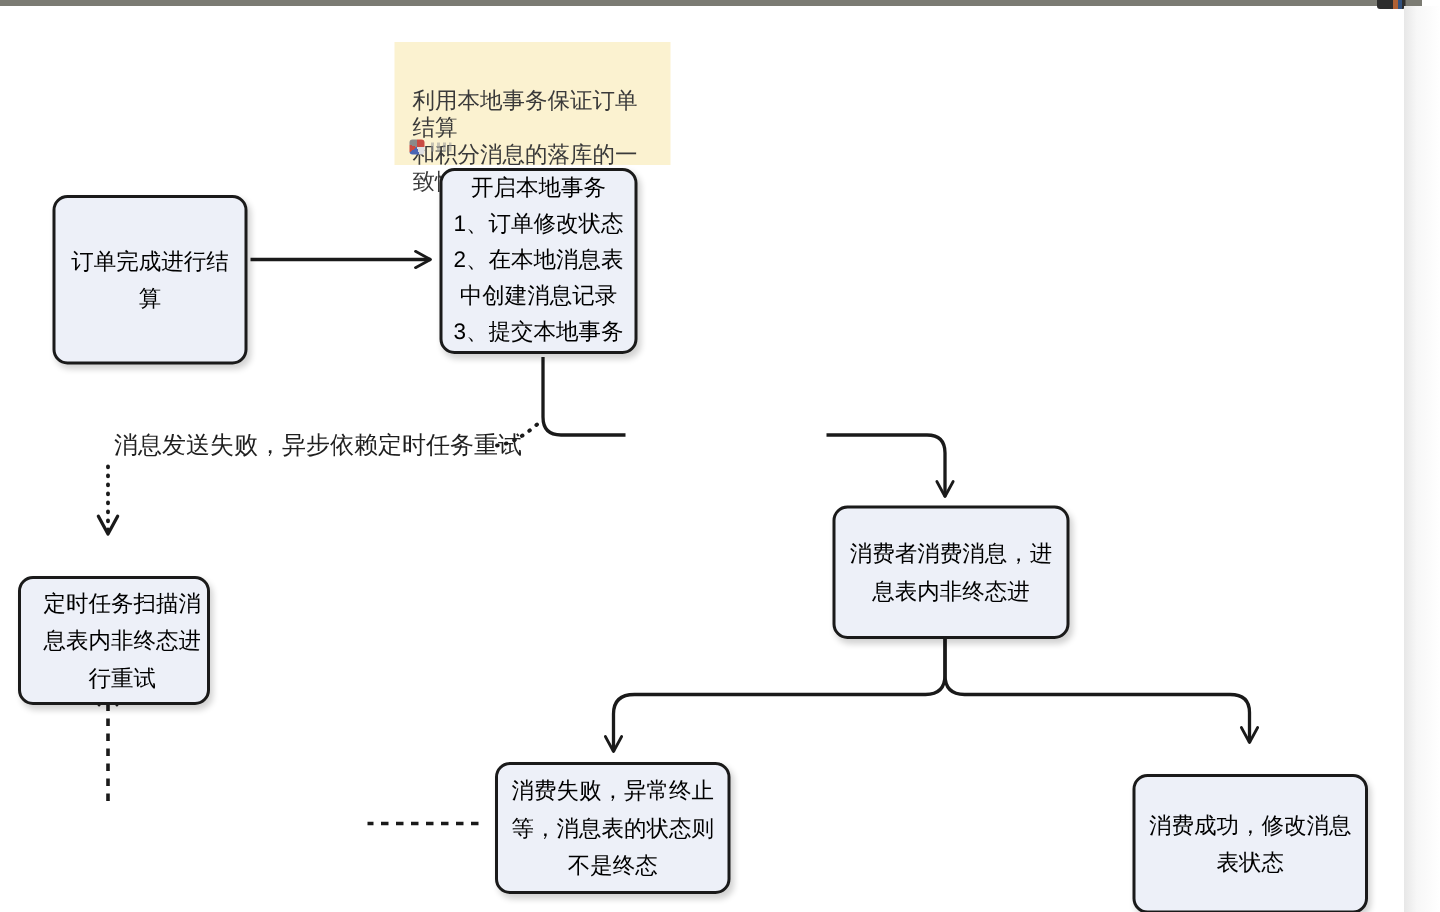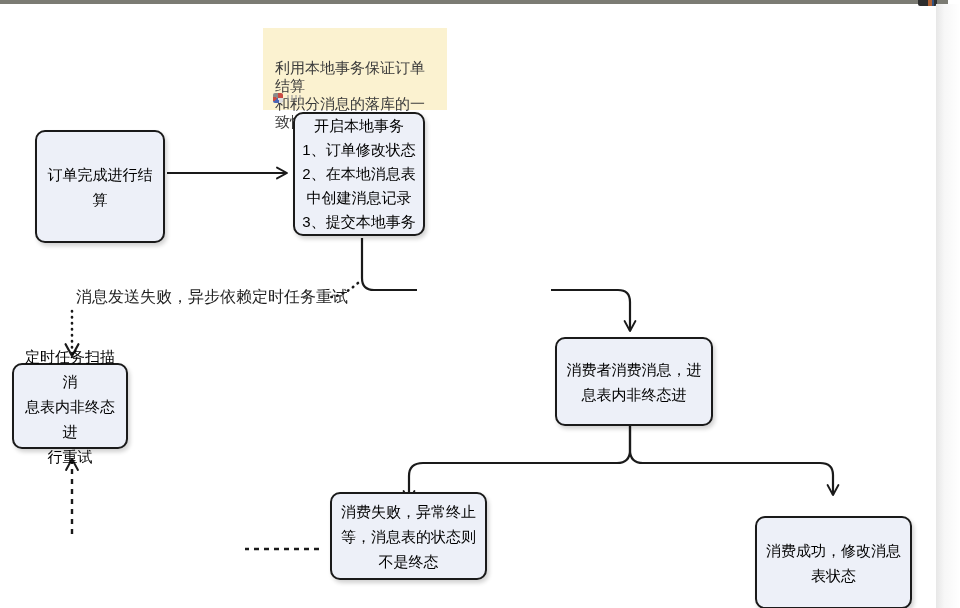--- a/index.html
+++ b/index.html
@@ -31,23 +31,23 @@
 
   
   .node {
     position:absolute; background:#edf0f8; border:2px solid #1a1a1a; border-radius:10px;
     display:flex; align-items:center; justify-content:center; text-align:center;
     white-space:pre-line; font-size:15px; line-height:25px; color:#000000;
     box-shadow:2px 3px 4px rgba(0,0,0,.18); padding:4px 4px;
   }
   .n-order    { left:35px;  top:130px; width:130px; height:113px; }
   .n-localtx  { left:293px; top:112px; width:132px; height:124px; line-height:24px; }
-  .n-timer    { left:12px;  top:363px; width:116px; height:86px;justify-content:flex-end; }
+  .n-timer    { left:12px;  top:384px; width:128px; height:86px;justify-content:flex-end; }
   .n-consumer { left:555px; top:337px; width:158px; height:89px; }
-  .n-fail     { left:330px; top:492px; width:157px; height:88px; }
+  .n-fail     { left:330px; top:508px; width:157px; height:88px; }
   .n-success  { left:755px; top:516px; width:157px; height:93px; }
 
   
   .edge-label { position:absolute; font-size:16px; color:#1f1f1f; white-space:nowrap; }
   .l-sendfail  { left:60px;  top:287px;margin-left:16px; }
   .l-syncsend  { left:423px; top:280px; font-size:16px; }
   .l-asyncretry{ left:93px;  top:539px; }
 
   svg.wires { position:absolute; inset:0; }
 </style>

